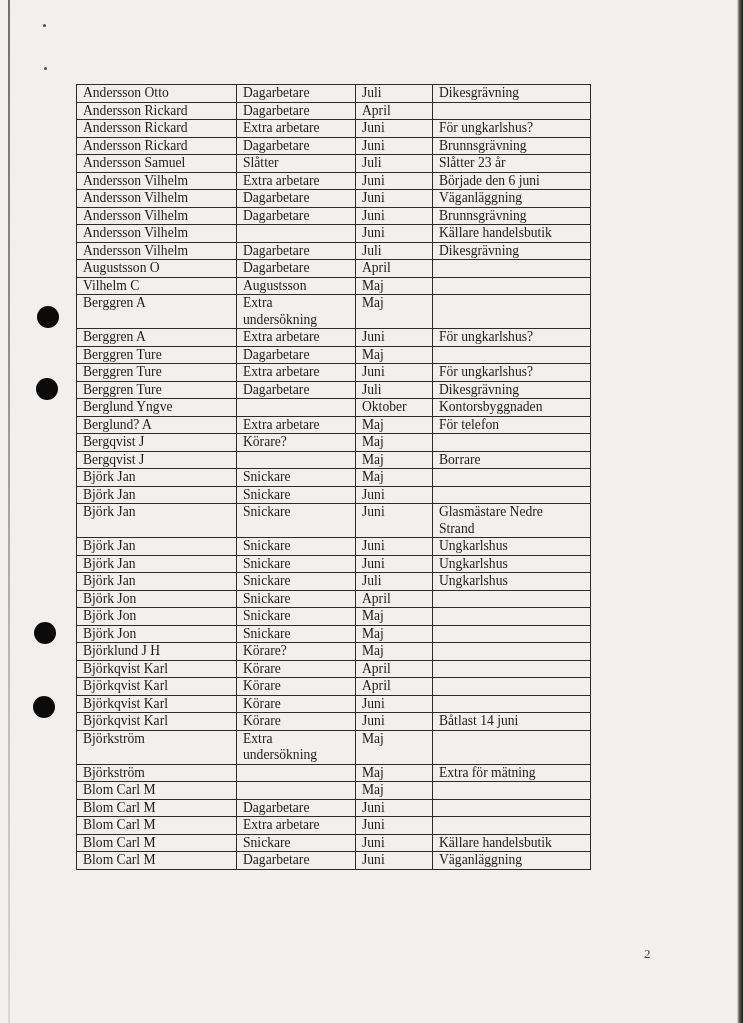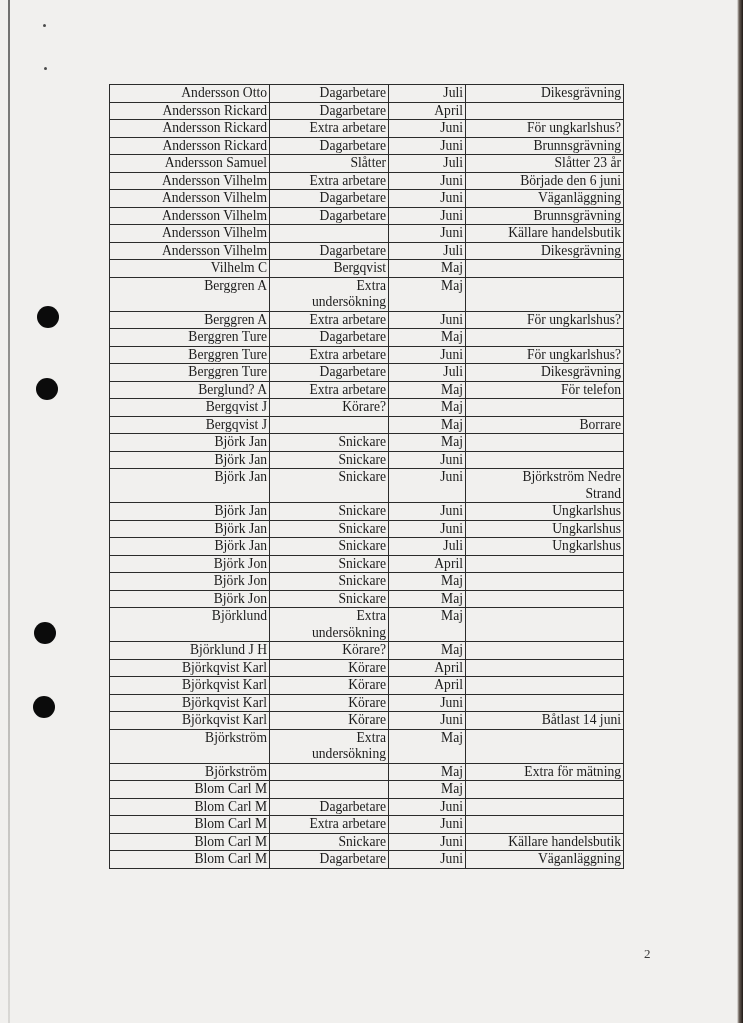--- a/index.html
+++ b/index.html
@@ -49,26 +49,25 @@
     border-radius: 50%;
     background: #0b0b0b;
   }
   .hole-1 { left: 37px; top: 306px; }
   .hole-2 { left: 36px; top: 378px; }
   .hole-3 { left: 34px; top: 622px; }
   .hole-4 { left: 33px; top: 696px; }
 
   table.worker-table {
     position: absolute;
-    left: 109px;
+    left: 76px;
     top: 84px;
     border-collapse: collapse;
     table-layout: fixed;
     width: 514px;
-    text-align: right;
   }
   table.worker-table td {
     border: 1px solid #2b2b2b;
     font-size: 13.6px;
     line-height: 16.5px;
     color: #1b1b1b;
     padding: 0 2px 0 6px;
     vertical-align: top;
     white-space: pre-line;
     overflow: hidden;
@@ -164,22 +163,28 @@
           <td>Juni</td>
           <td>Källare handelsbutik</td>
         </tr>
         <tr>
           <td>Andersson Vilhelm</td>
           <td>Dagarbetare</td>
           <td>Juli</td>
           <td>Dikesgrävning</td>
         </tr>
         <tr>
+          <td>Augustsson O</td>
+          <td>Dagarbetare</td>
+          <td>April</td>
+          <td></td>
+        </tr>
+        <tr>
           <td>Vilhelm C</td>
-          <td>Bergqvist</td>
+          <td>Augustsson</td>
           <td>Maj</td>
           <td></td>
         </tr>
         <tr>
           <td>Berggren A</td>
           <td>Extra
 undersökning</td>
           <td>Maj</td>
           <td></td>
         </tr>
@@ -201,20 +206,26 @@
           <td>Juni</td>
           <td>För ungkarlshus?</td>
         </tr>
         <tr>
           <td>Berggren Ture</td>
           <td>Dagarbetare</td>
           <td>Juli</td>
           <td>Dikesgrävning</td>
         </tr>
         <tr>
+          <td>Berglund Yngve</td>
+          <td></td>
+          <td>Oktober</td>
+          <td>Kontorsbyggnaden</td>
+        </tr>
+        <tr>
           <td>Berglund? A</td>
           <td>Extra arbetare</td>
           <td>Maj</td>
           <td>För telefon</td>
         </tr>
         <tr>
           <td>Bergqvist J</td>
           <td>Körare?</td>
           <td>Maj</td>
           <td></td>
@@ -234,21 +245,21 @@
         <tr>
           <td>Björk Jan</td>
           <td>Snickare</td>
           <td>Juni</td>
           <td></td>
         </tr>
         <tr>
           <td>Björk Jan</td>
           <td>Snickare</td>
           <td>Juni</td>
-          <td>Björkström Nedre
+          <td>Glasmästare Nedre
 Strand</td>
         </tr>
         <tr>
           <td>Björk Jan</td>
           <td>Snickare</td>
           <td>Juni</td>
           <td>Ungkarlshus</td>
         </tr>
         <tr>
           <td>Björk Jan</td>
@@ -270,27 +281,20 @@
         </tr>
         <tr>
           <td>Björk Jon</td>
           <td>Snickare</td>
           <td>Maj</td>
           <td></td>
         </tr>
         <tr>
           <td>Björk Jon</td>
           <td>Snickare</td>
-          <td>Maj</td>
-          <td></td>
-        </tr>
-        <tr>
-          <td>Björklund</td>
-          <td>Extra
-undersökning</td>
           <td>Maj</td>
           <td></td>
         </tr>
         <tr>
           <td>Björklund J H</td>
           <td>Körare?</td>
           <td>Maj</td>
           <td></td>
         </tr>
         <tr>

